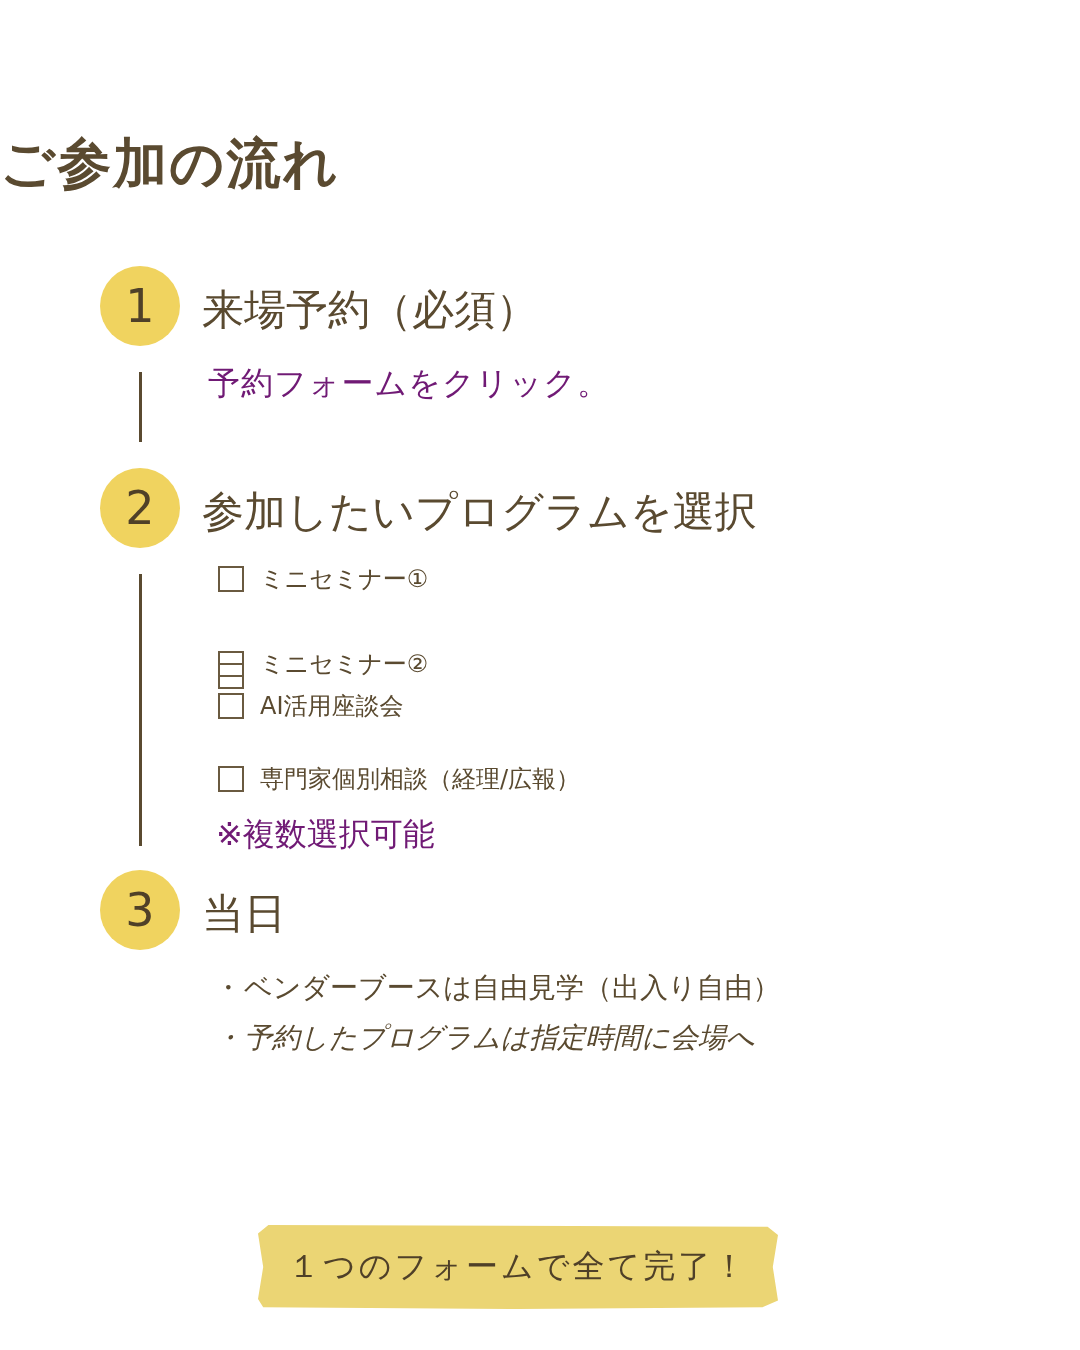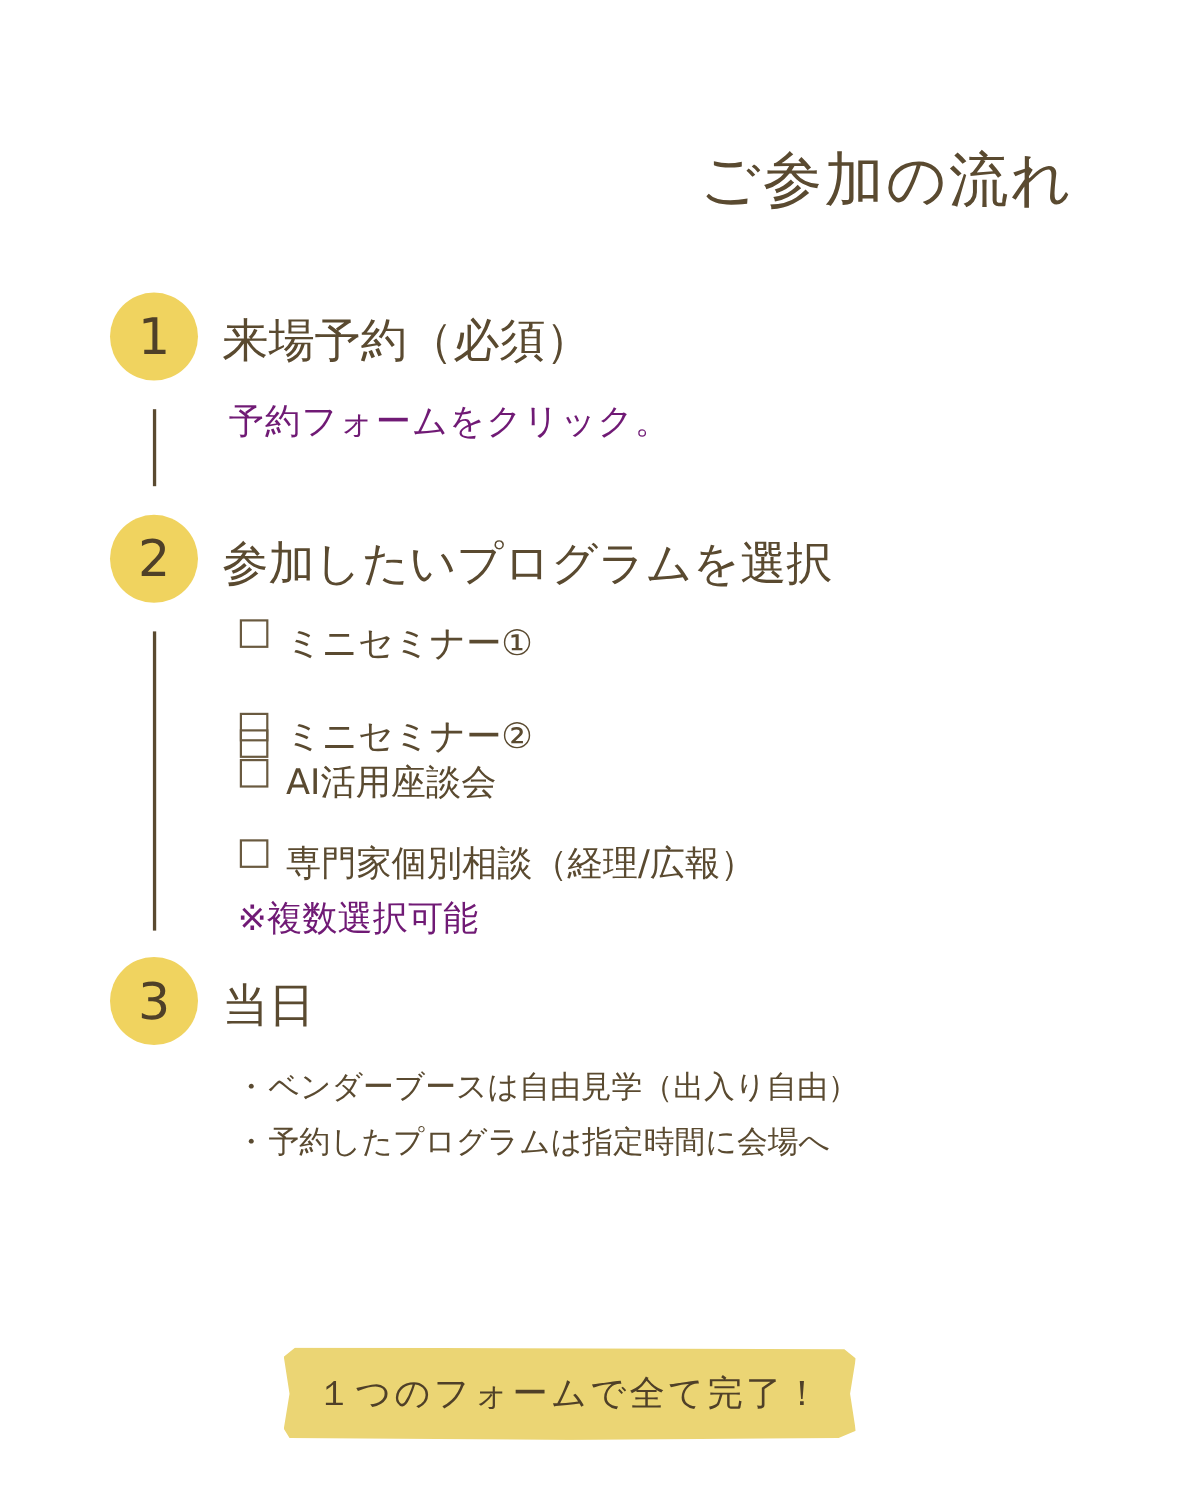--- a/index.html
+++ b/index.html
@@ -1,34 +1,34 @@
 <!DOCTYPE html>
 <html><head>
   <meta charset="utf-8">
   <style>
     html, body { margin: 0; padding: 0; }
     body {
       width: 1080px; height: 1350px; background: #ffffff; position: relative; overflow: hidden;
       font-family: "DejaVu Sans", "Liberation Sans", sans-serif; color: #5a4a30;
     }
     .title {
-      position: absolute; top: 128px; left: 0; width: 976px; text-align: right;
-      font-size: 54px; font-weight: normal; letter-spacing: 2px; color: #5a4a30;
+      position: absolute; top: 128px; left: 0; width: 976px; text-align: left;
+      font-size: 54px; font-weight: bold; letter-spacing: 2px; color: #5a4a30;
     }
     .step-circle {
       position: absolute; left: 100px; width: 80px; height: 80px; border-radius: 50%;
       background: #f0d35f; display: flex; align-items: center; justify-content: center;
       font-size: 46px; color: #4f4028;
     }
     .step-title {
       position: absolute; left: 202px; font-size: 42px; color: #5a4a30; white-space: nowrap;
     }
     .vline { position: absolute; left: 139px; width: 3px; background: #5a4a30; }
     .body-text { position: absolute; font-size: 32px; color: #701a75; white-space: nowrap; letter-spacing: 1px; }
-    .check-item { position: absolute; left: 218px; font-size: 32px; color: #5a4a30; white-space: nowrap; display: flex; align-items: flex-start; }
+    .check-item { position: absolute; left: 218px; font-size: 24px; color: #5a4a30; white-space: nowrap; display: flex; align-items: center; }
     .checkbox { display: inline-block; width: 26px; height: 26px; border: 2px solid #6a5a40; margin-right: 16px; box-sizing: border-box; }
     .bullet-item { position: absolute; left: 214px; font-size: 28px; color: #5a4a30; white-space: nowrap; line-height: 50px; }
     .bullet-item .dot { display: inline-block; width: 30px; }
     .banner {
       position: absolute; left: 258px; top: 1225px; width: 520px; height: 84px;
       background: #ebd574; display: flex; align-items: center; justify-content: center;
       font-size: 32px; color: #4f4028; letter-spacing: 3px;
       clip-path: polygon(2% 0, 98% 2%, 100% 12%, 99% 50%, 100% 90%, 97% 98%, 50% 100%, 1% 98%, 0 88%, 1% 50%, 0 10%);
     }
   </style>
@@ -66,20 +66,20 @@
   <span>専門家個別相談（経理/広報）</span>
 </div>
 <div class="body-text" style="left:216px; top:813px; letter-spacing:0;">※複数選択可能</div>
 
 <div class="step-circle" style="top:870px;">3</div>
 <div class="step-title" style="top:886px;">当日</div>
 
 <div class="bullet-item" style="top:963px;">
   <span class="dot">・</span><span>ベンダーブースは自由見学（出入り自由）</span>
 </div>
-<div class="bullet-item" style="top:1013px;">
+<div class="bullet-item" style="top:1013px;font-style:italic;">
   <span class="dot">・</span><span>予約したプログラムは指定時間に会場へ</span><br>
   <span class="dot"></span>
 </div>
 
 <div class="banner">
   <span>１つのフォームで全て完了！</span>
 </div>
 
 </body></html>

